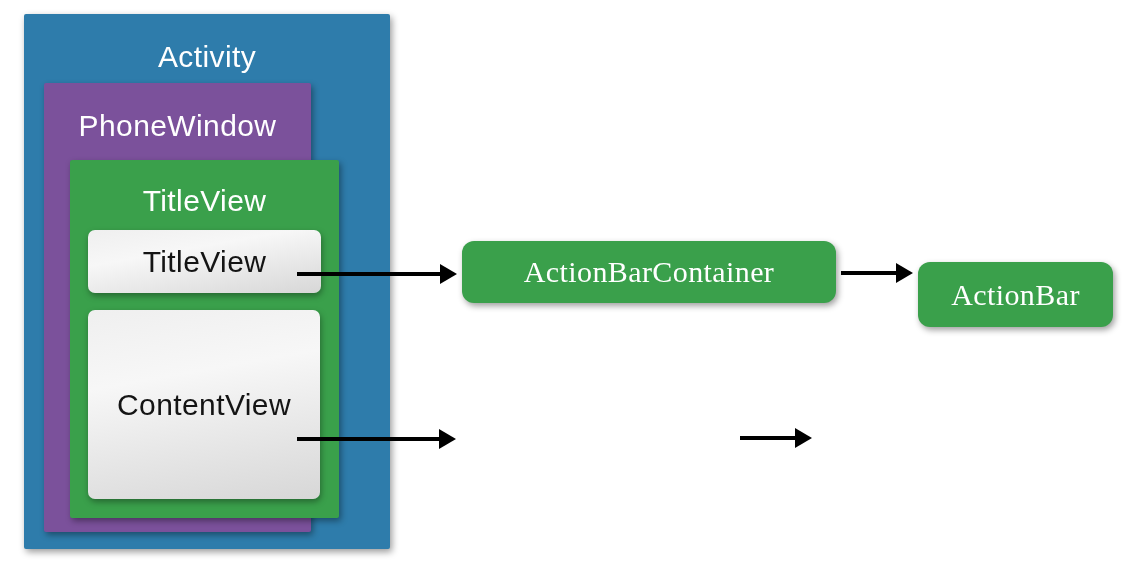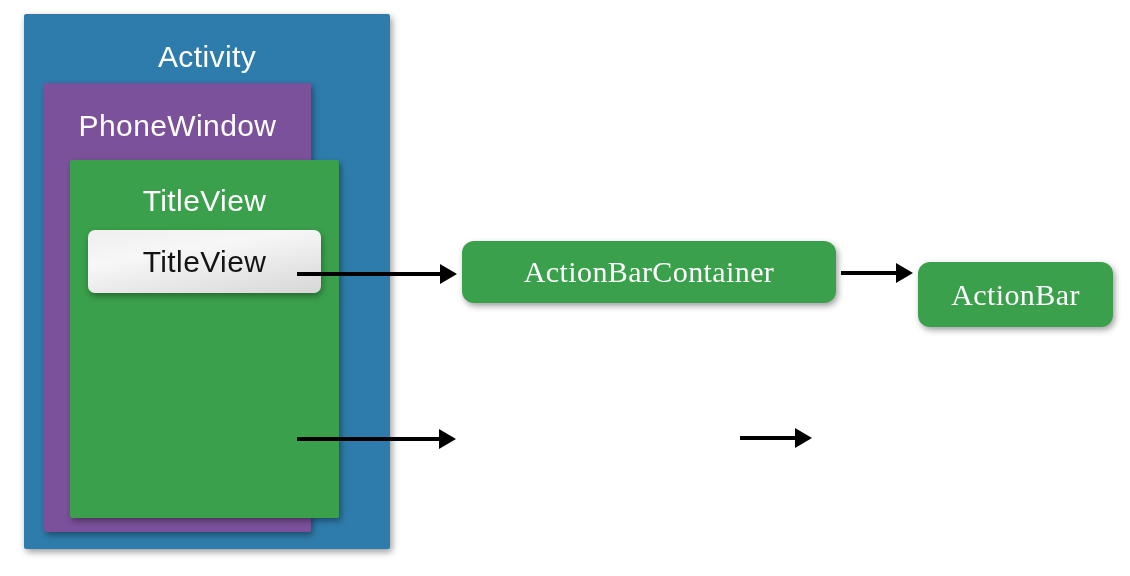--- a/index.html
+++ b/index.html
@@ -121,20 +121,23 @@
     <div class="box phonewindow">
       <div class="box-label">PhoneWindow</div>
 
       <div class="box decorview">
         <div class="box-label">TitleView</div>
 
         <div class="graybox titleview">
           <span>TitleView</span>
         </div>
 
+        <div class="graybox contentview">
+          <span>ContentView</span>
+        </div>
       </div>
     </div>
   </div>
 
   <div class="node green abc">
     <span>ActionBarContainer</span>
   </div>
 
   <div class="node green ab">
     <span>ActionBar</span>

